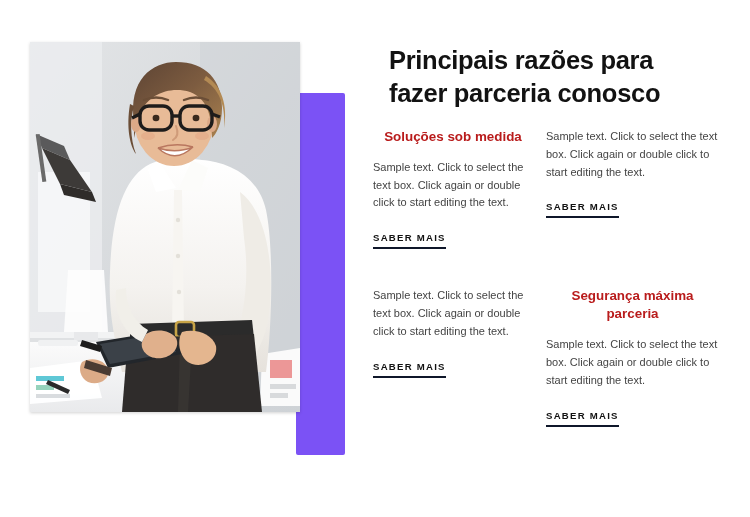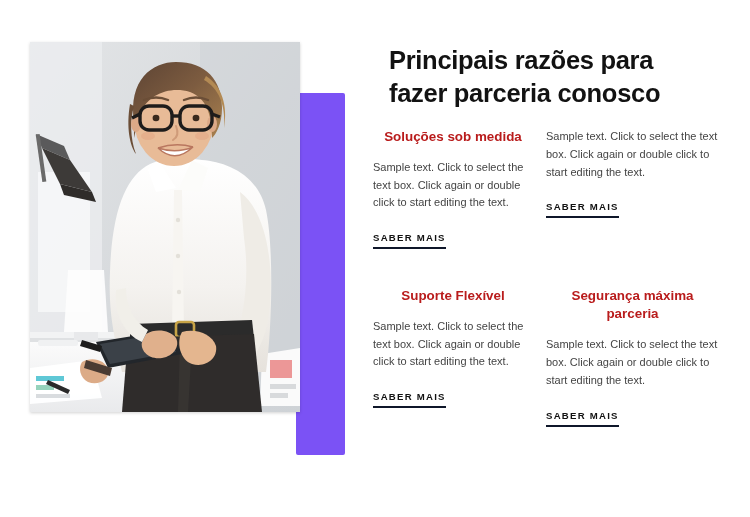--- a/index.html
+++ b/index.html
@@ -264,21 +264,20 @@
         <div class="card-body">Sample text. Click to select the text box. Click again or double click to start editing the text.</div>
         <a class="card-link" href="#">SABER MAIS</a>
       </div>
 
       <div class="card col2">
         <div class="card-body">Sample text. Click to select the text box. Click again or double click to start editing the text.</div>
         <a class="card-link" href="#">SABER MAIS</a>
       </div>
 
       <div class="card col1 row2">
-        <div class="card-title">Suporte Flexível</div>
         <div class="card-body">Sample text. Click to select the text box. Click again or double click to start editing the text.</div>
         <a class="card-link" href="#">SABER MAIS</a>
       </div>
 
       <div class="card col2 row2">
         <div class="card-title">Segurança máxima parceria</div>
         <div class="card-body">Sample text. Click to select the text box. Click again or double click to start editing the text.</div>
         <a class="card-link" href="#">SABER MAIS</a>
       </div>
 

